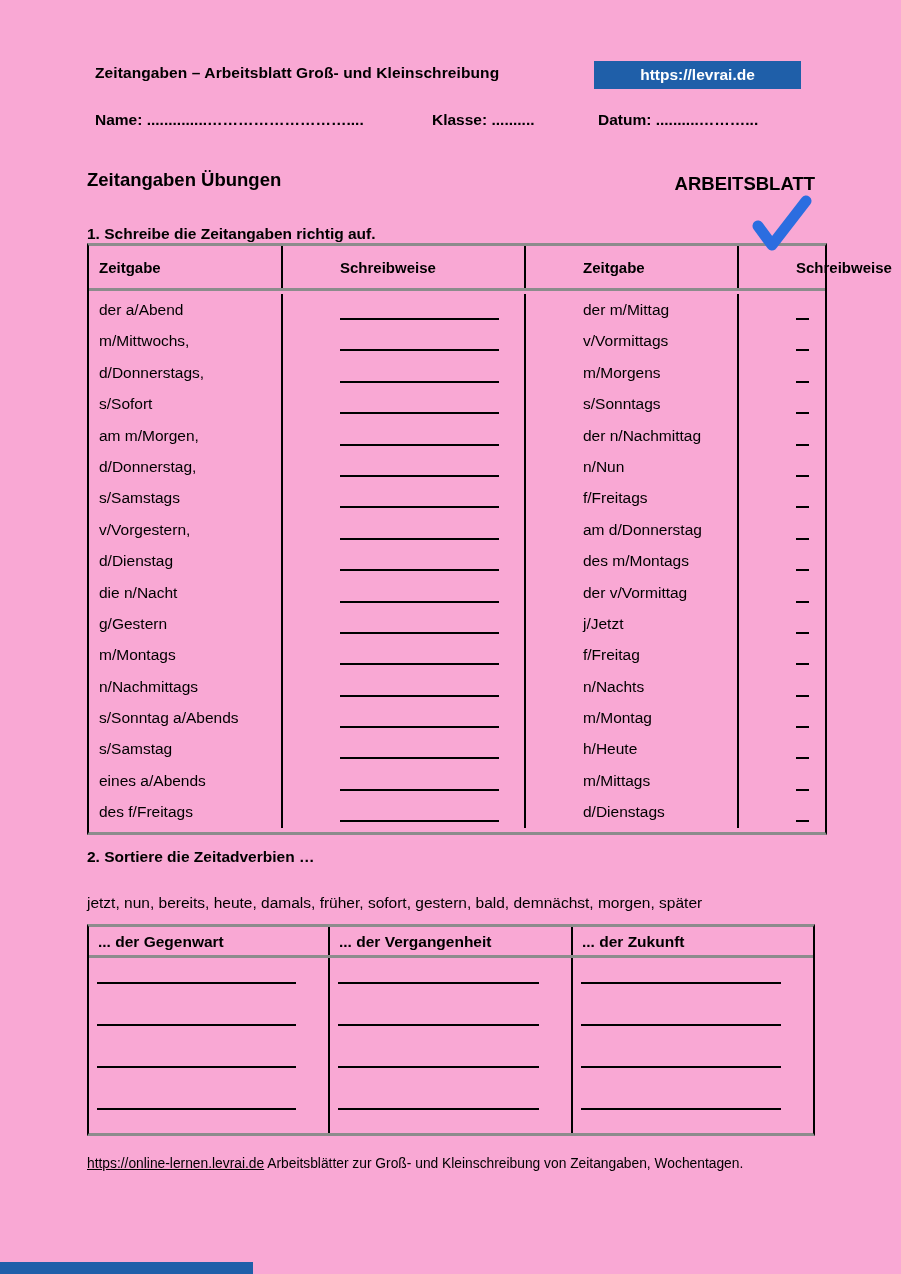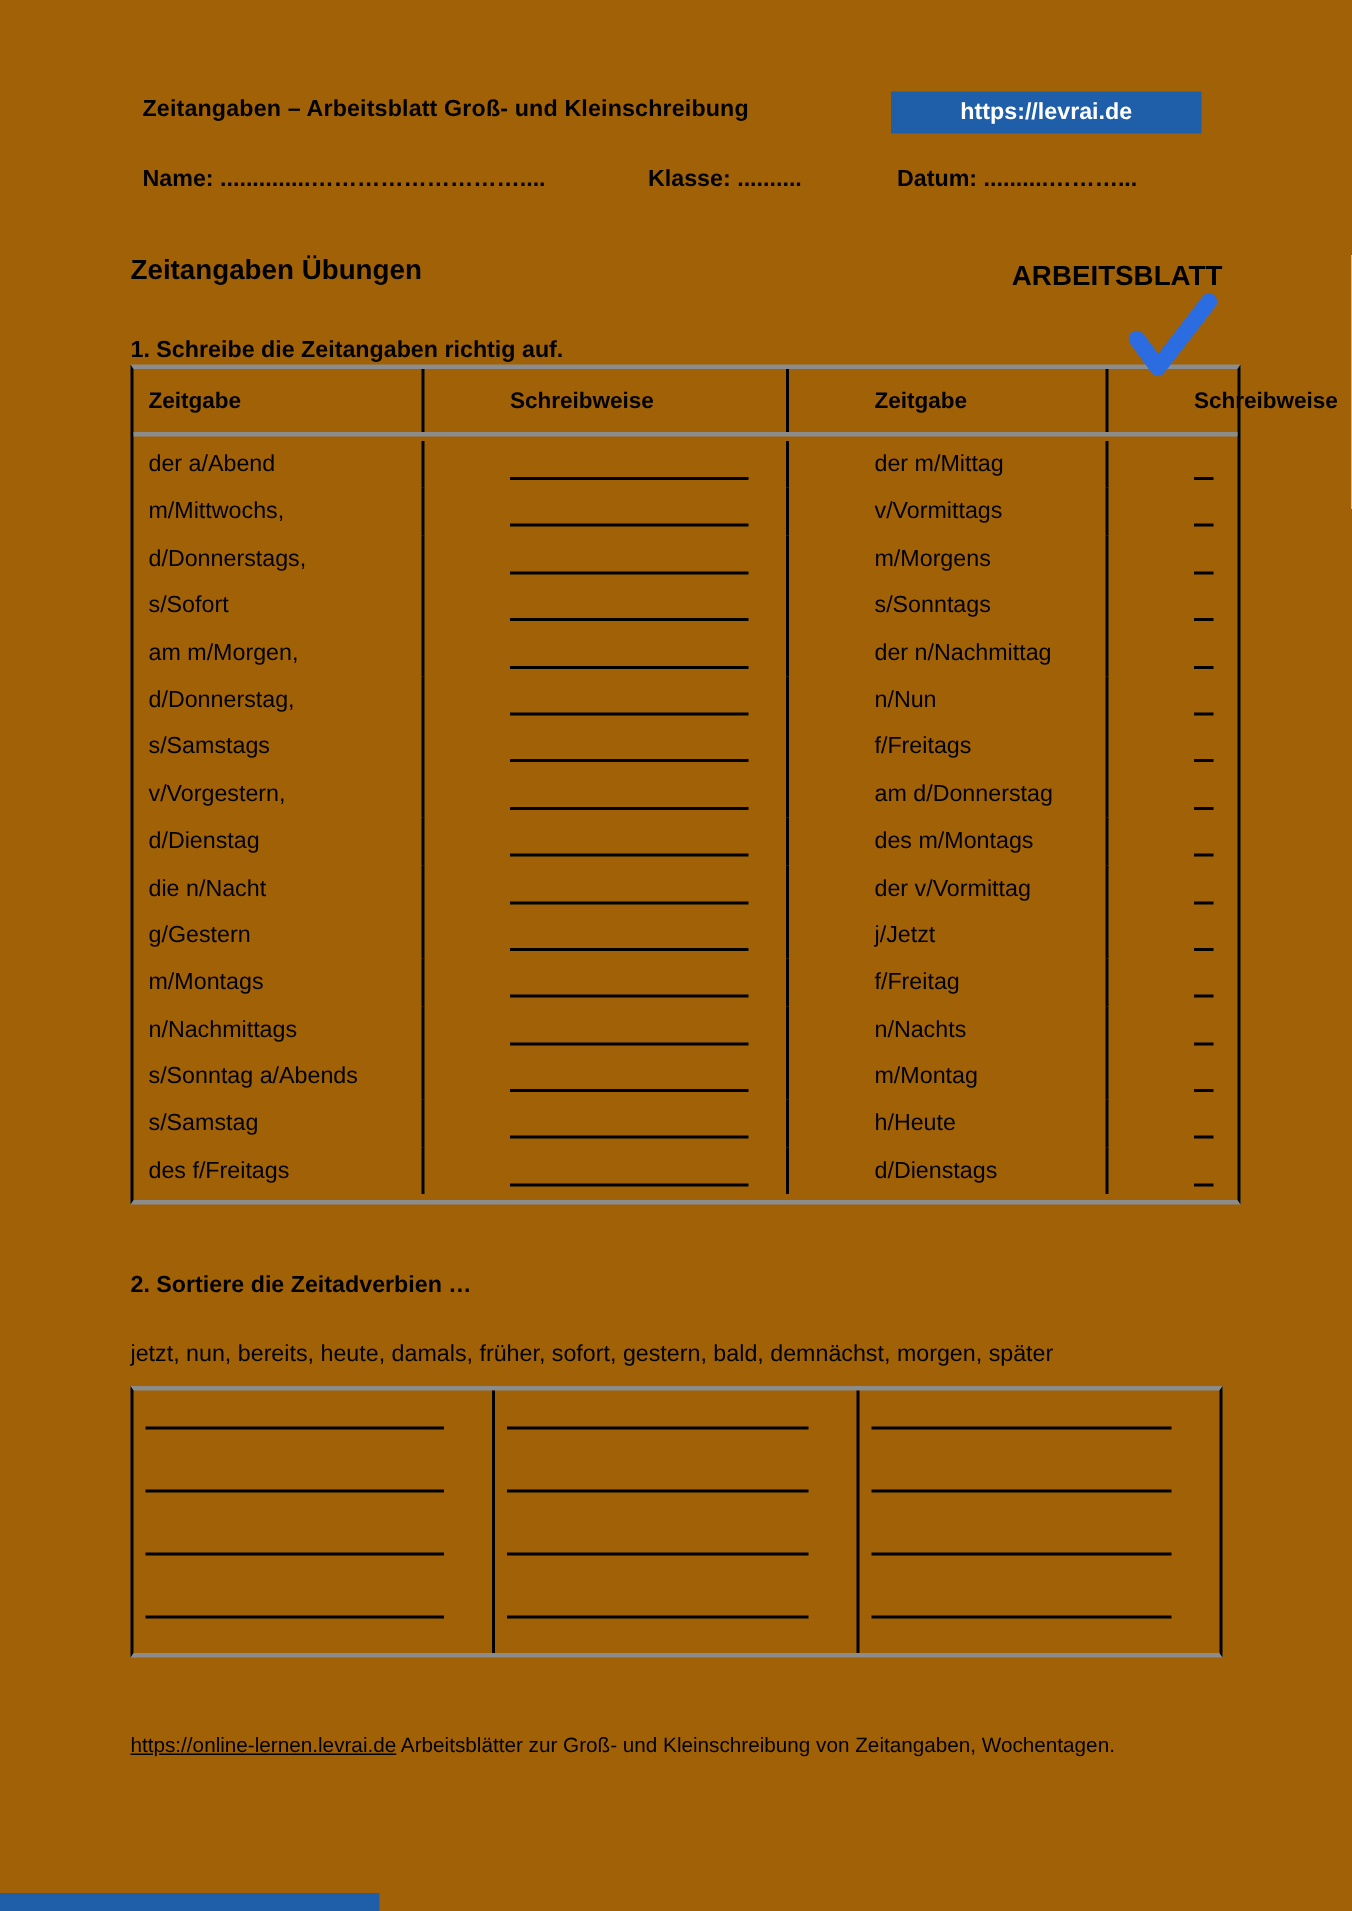--- a/index.html
+++ b/index.html
@@ -1,17 +1,17 @@
 <!DOCTYPE html>
 <html><head>
 <meta charset="utf-8">
 <style>
   html,body { margin:0; padding:0; background:#fff; }
   .page {
-    position:relative; width:901px; height:1274px; background:#a16207;
+    position:relative; width:901px; height:1274px; background:#f9a8d4;
     font-family:"Liberation Sans", sans-serif; color:#000; overflow:hidden;
   }
   
   .header-title { position:absolute; left:95px; top:64px; font-size:15.5px; font-weight:bold; letter-spacing:.1px; }
   .badge {
     position:absolute; left:594px; top:61px; width:207px; height:28px;
     background:#1f5fa9; color:#ffffff; font-weight:bold; font-size:15.5px;
     text-align:center; line-height:28px; cursor:pointer;
   }
   
@@ -199,34 +199,45 @@
           <div class="cell-line"></div>
         </div>
 
         <div class="t1-row">
           <div class="cell-text">s/Samstag</div>
           <div class="cell-line"></div>
           <div class="cell-text">h/Heute</div>
           <div class="cell-line"></div>
         </div>
 
+        <div class="t1-row">
+          <div class="cell-text">eines a/Abends</div>
+          <div class="cell-line"></div>
+          <div class="cell-text">m/Mittags</div>
+          <div class="cell-line"></div>
+        </div>
 
         <div class="t1-row">
           <div class="cell-text">des f/Freitags</div>
           <div class="cell-line"></div>
           <div class="cell-text">d/Dienstags</div>
           <div class="cell-line"></div>
         </div>
       </div>
   </div>
 
   <div class="task-title t2-title">2. Sortiere die Zeitadverbien …</div>
   <div class="wordlist">jetzt, nun, bereits, heute, damals, früher, sofort, gestern, bald, demnächst, morgen, später</div>
 
   <div class="table2">
+    <div class="t2-head">
+      <div>... der Gegenwart</div>
+      <div>... der Vergangenheit</div>
+      <div>... der Zukunft</div>
+    </div>
     <div class="t2-body">
       <div>
         <div class="l2"></div>
         <div class="l2"></div>
         <div class="l2"></div>
         <div class="l2"></div>
       </div>
       <div>
         <div class="l2"></div>
         <div class="l2"></div>

